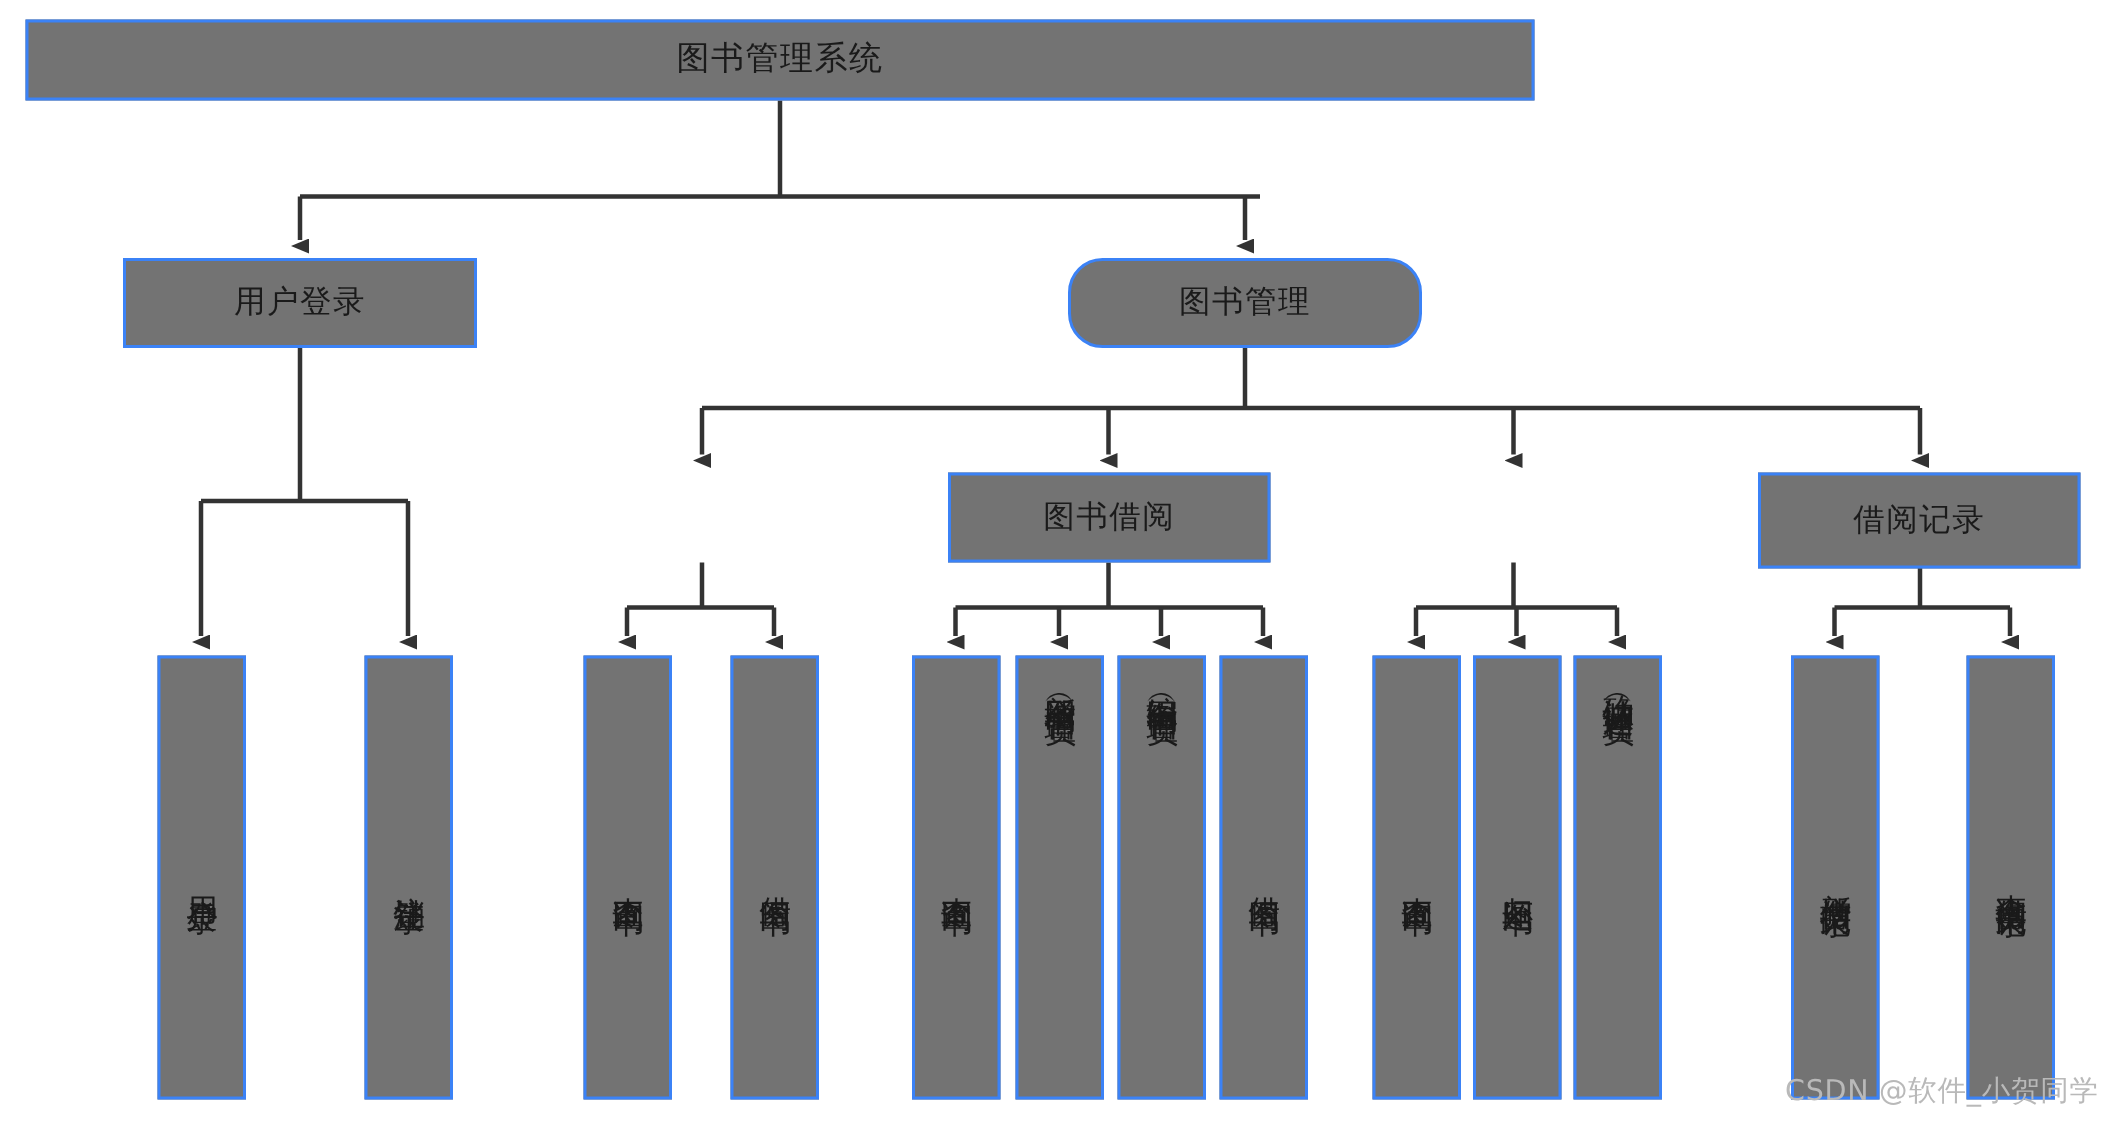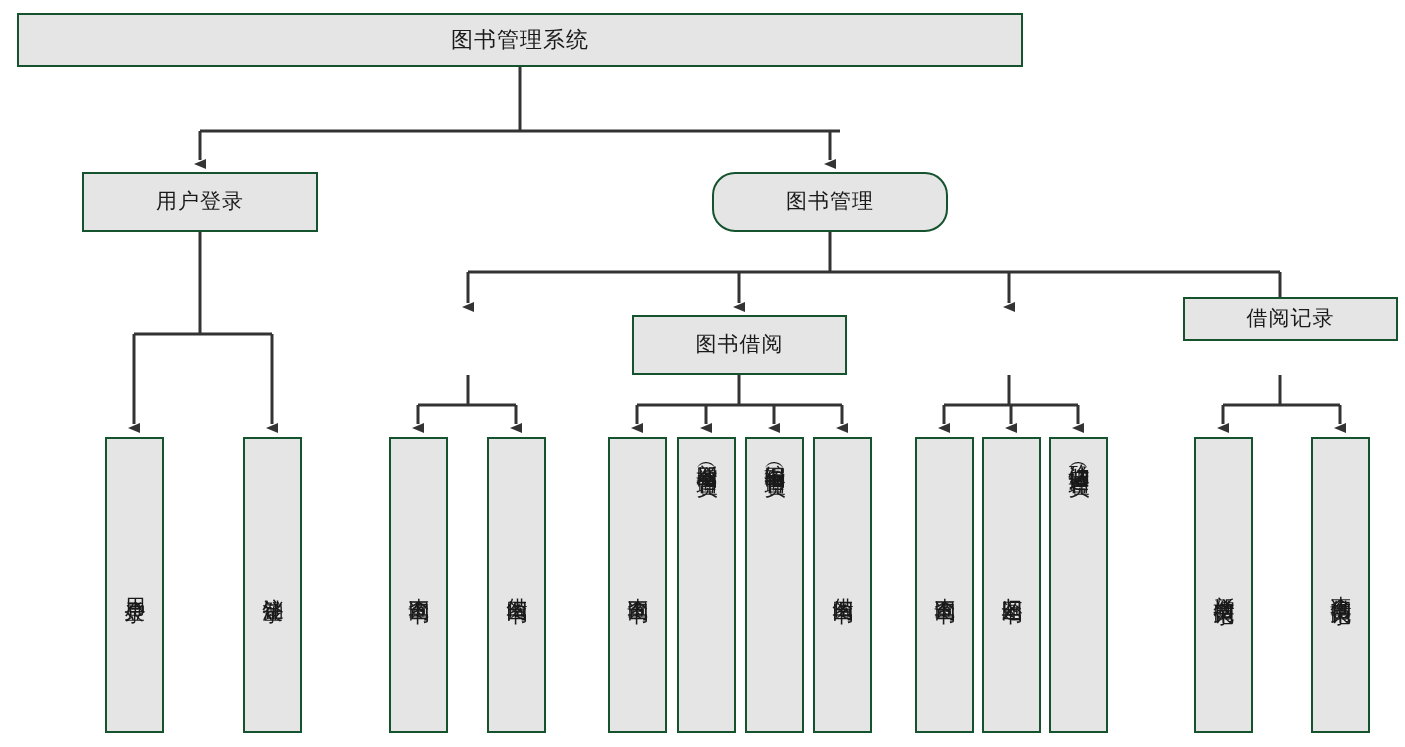--- a/index.html
+++ b/index.html
@@ -22,22 +22,22 @@
     position: absolute;
     left: 0;
     top: 0;
     width: 1405px;
     height: 747px;
     pointer-events: none;
   }
   .node {
     position: absolute;
     box-sizing: border-box;
-    border: 2px solid #14532d;
-    background: #e5e5e5;
+    border: 2px solid #3b82f6;
+    background: #737373;
     display: flex;
     align-items: center;
     justify-content: center;
     color: #1a1a1a;
     z-index: 2;
   }
   .node.horizontal {
     font-size: 21px;
     letter-spacing: 1px;
     line-height: 1.2;
@@ -136,21 +136,21 @@
   <div class="node horizontal" style="left:712px; top:172px; width:236px; height:60px;border-radius:23px;">
     <span>图书管理</span>
   </div>
 
 
   <div class="node horizontal" style="left:632px; top:315px; width:215px; height:60px;">
     <span>图书借阅</span>
   </div>
 
 
-  <div class="node horizontal" style="left:1172px; top:297px; width:215px; height:44px;margin-left:11px;">
+  <div class="node horizontal" style="left:1172px; top:315px; width:215px; height:64px;">
     <span>借阅记录</span>
   </div>
 
   <div class="node vertical centered" style="left:105px; top:437px; width:59px; height:296px;">
     <span>用户登录</span>
   </div>
 
   <div class="node vertical centered" style="left:243px; top:437px; width:59px; height:296px;">
     <span>注销登录</span>
   </div>
@@ -192,14 +192,17 @@
   </div>
 
   <div class="node vertical centered" style="left:1194px; top:437px; width:59px; height:296px;">
     <span>新增借阅记录</span>
   </div>
 
   <div class="node vertical centered" style="left:1311px; top:437px; width:59px; height:296px;">
     <span>查询借阅记录</span>
   </div>
 
+  <div class="watermark" style="left:1190px; top:714px;">
+    <span>CSDN @软件_小贺同学</span>
+  </div>
 
 </div>
 
 </body></html>

